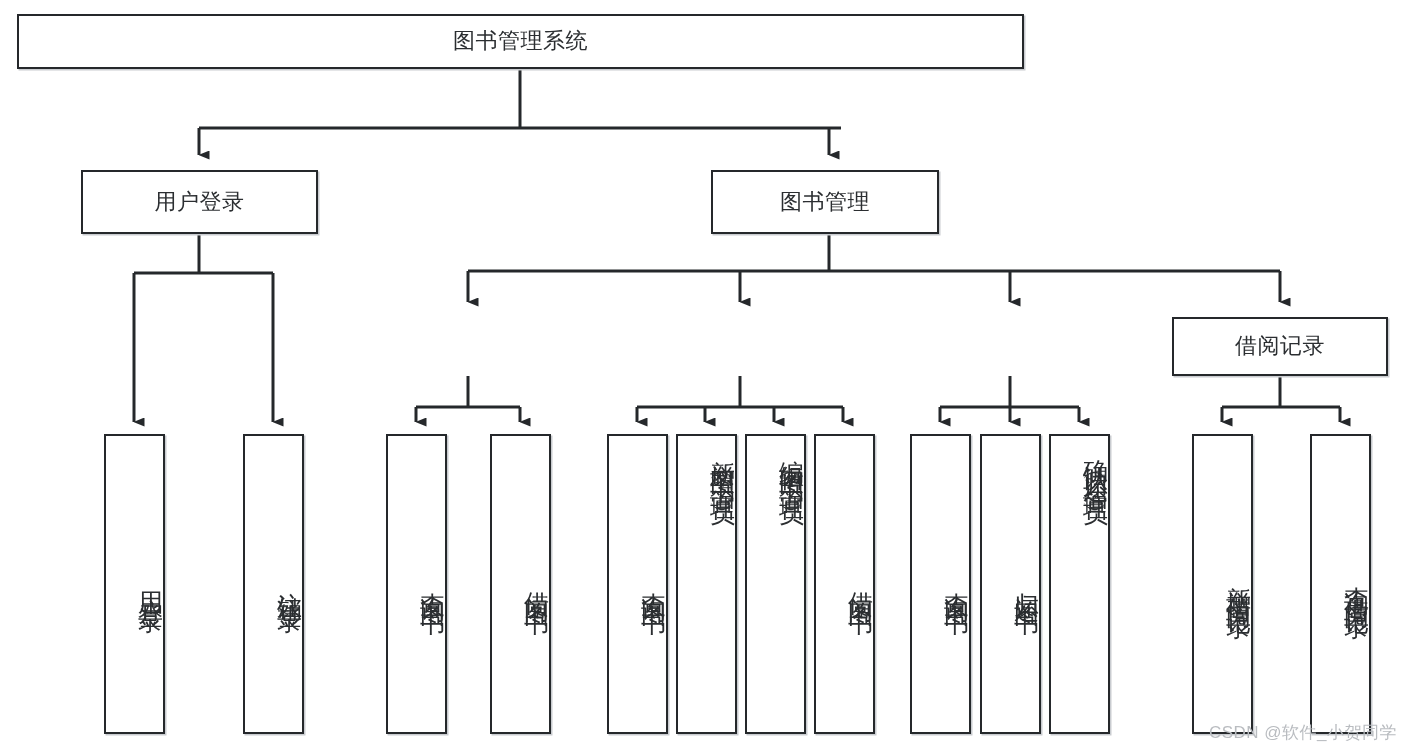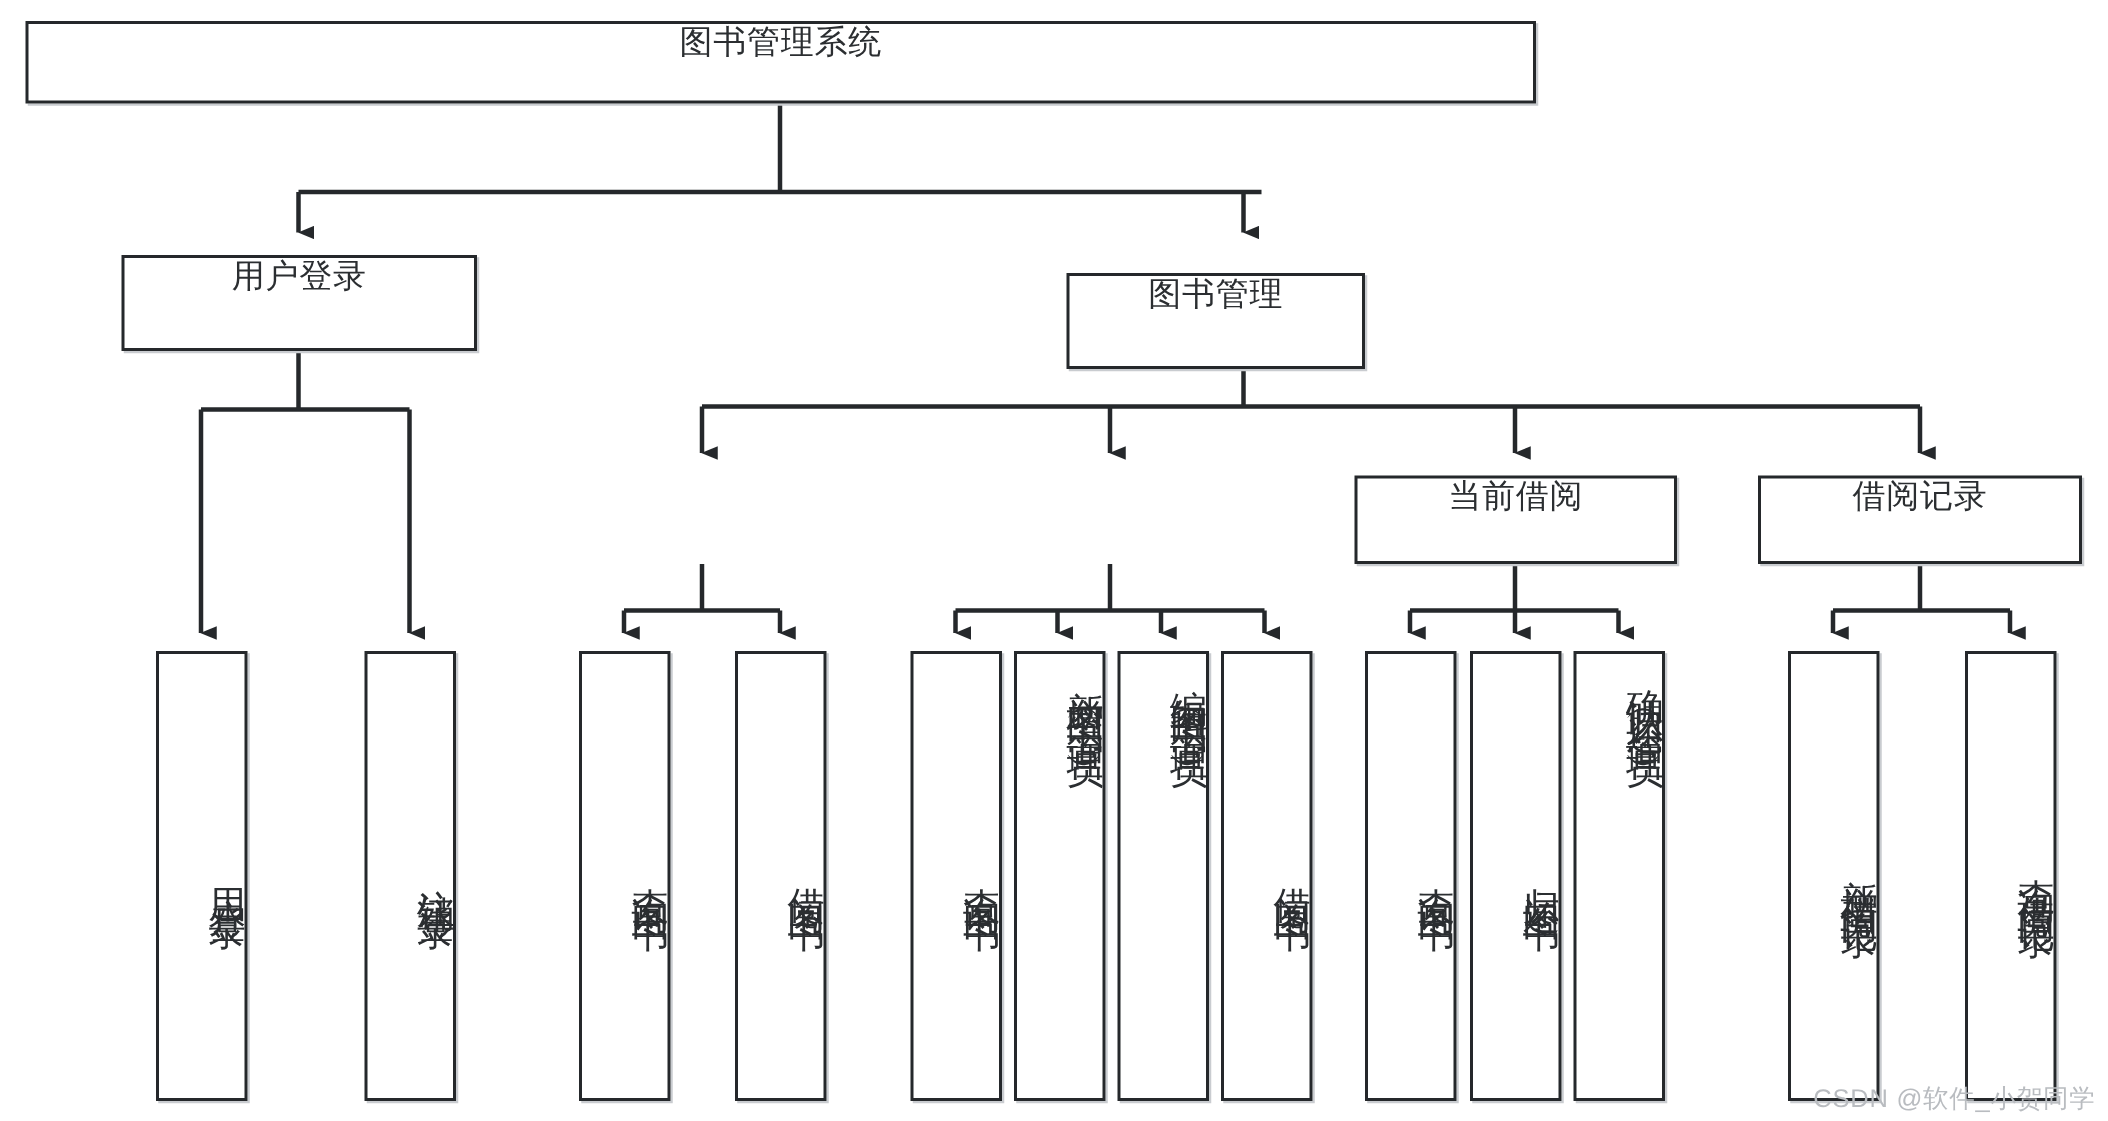--- a/index.html
+++ b/index.html
@@ -20,21 +20,21 @@
     box-shadow:1.5px 1.5px 0 0 #c9ccd0;
   }
   .node .lbl{
     color:#2b2e31;
     font-size:22px;
     line-height:1.12;
     letter-spacing:0.5px;
     white-space:nowrap;
   }
   
-  .node.h{display:flex;align-items:flex-start;justify-content:center;}
+  .node.h{display:flex;align-items:center;justify-content:center;}
 
   
   .node.v{overflow:hidden;}
   .node.v .lbl{
     writing-mode:vertical-rl;
     text-orientation:upright;
     font-size:25px;
     line-height:1.02;
     letter-spacing:6px;
     display:block;
@@ -111,29 +111,26 @@
   </svg>
 
   <div class="node h" style="left:17px;top:14px;width:1007px;height:55px;">
     <span class="lbl">图书管理系统</span>
   </div>
 
   <div class="node h" style="left:81px;top:170px;width:237px;height:64px;">
     <span class="lbl">用户登录</span>
   </div>
 
-  <div class="node h" style="left:711px;top:182px;width:199px;height:64px;">
+  <div class="node h" style="left:711px;top:170px;width:228px;height:64px;">
     <span class="lbl">图书管理</span>
   </div>
 
 
 
-  <div class="node h" style="left:903px;top:317px;width:215px;height:59px;">
-    <span class="lbl">当前借阅</span>
-  </div>
 
   <div class="node h" style="left:1172px;top:317px;width:216px;height:59px;">
     <span class="lbl">借阅记录</span>
   </div>
 
   <div class="node v center" style="left:104px;top:434px;width:61px;height:300px;">
     <span class="lbl">用户登录</span>
   </div>
   <div class="node v center" style="left:243px;top:434px;width:61px;height:300px;">
     <span class="lbl">注销登录</span>

